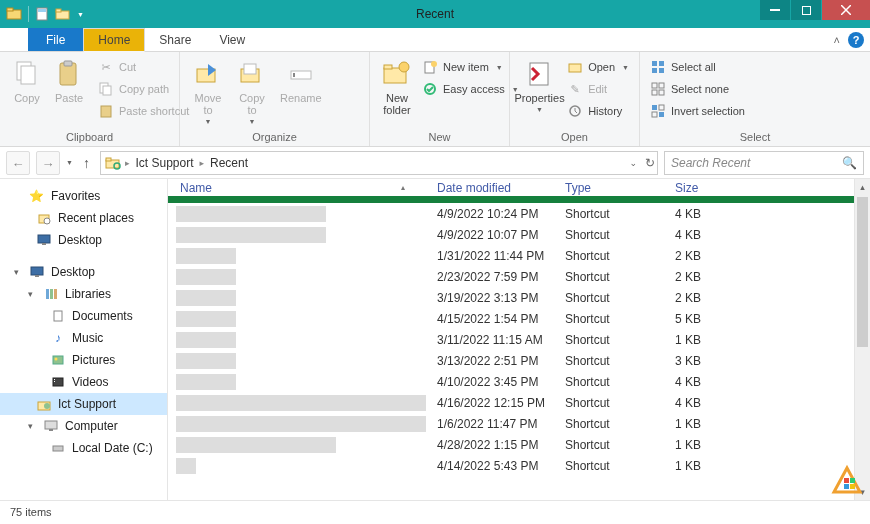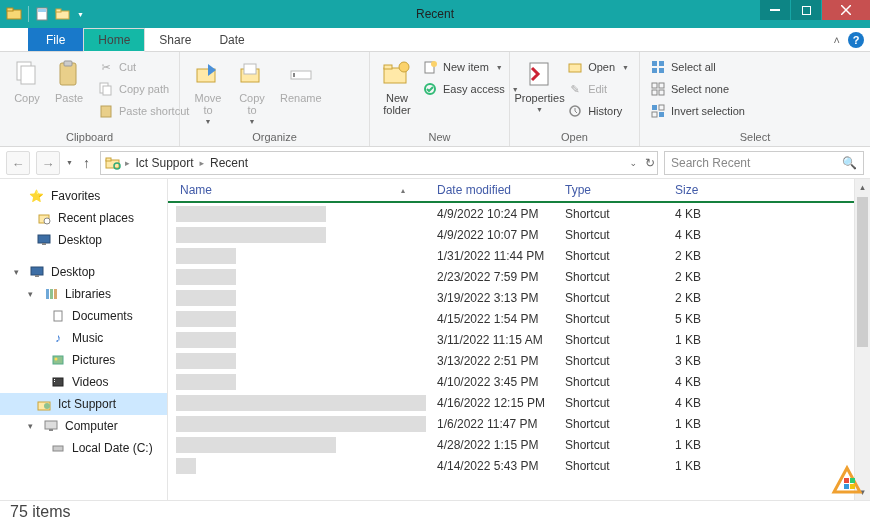--- a/index.html
+++ b/index.html
@@ -16,21 +16,21 @@
 .ctrl { width: 30px; height: 20px; display: flex; align-items: center; justify-content: center; color: #fff; font-size: 11px; }
 .ctrl.min { background: #0d8585; }
 .ctrl.max { background: #0d8585; margin-left: 1px; }
 .ctrl.close { background: #c75050; width: 48px; margin-left: 1px; }
 .ctrl .box { width: 9px; height: 9px; border: 1px solid #fff; }
 
 
 .tabrow { height: 24px; background: #fff; display: flex; align-items: stretch; border-bottom: 1px solid #d9d9d9; position: relative; }
 .file-tab { background: #1979ca; color: #fff; font-size: 12px; padding: 0 18px; display: flex; align-items: center; margin-left: 28px; }
 .tab { font-size: 12px; padding: 0 14px; display: flex; align-items: center; color: #444; cursor: default; }
-.tab.active { background: #14b8a6; border: 1px solid #d9d9d9; border-bottom: 1px solid #f5f6f7; margin-bottom: -1px; text-align: center; }
+.tab.active { background: #eab308; border: 1px solid #d9d9d9; border-bottom: 1px solid #f5f6f7; margin-bottom: -1px; text-align: center; }
 .tabrow-right { position: absolute; right: 6px; top: 0; height: 100%; display: flex; align-items: center; gap: 8px; }
 .help-icon { width: 16px; height: 16px; border-radius: 50%; background: #1979ca; color: #fff; display: flex; align-items: center; justify-content: center; font-size: 11px; font-weight: bold; }
 
 
 .ribbon { height: 95px; background: #f5f6f7; border-bottom: 1px solid #d9d9d9; display: flex; }
 .rgroup { border-right: 1px solid #e0e0e0; height: 100%; display: flex; flex-direction: column; }
 .rgroup-body { flex: 1; display: flex; align-items: flex-start; padding: 4px 6px 0 6px; }
 .rgroup-label { text-align: center; font-size: 11px; color: #666; padding-bottom: 3px; }
 .bigbtn { display: flex; flex-direction: column; align-items: center; padding: 2px 6px; font-size: 11px; color: #444; gap: 2px; min-width: 42px; }
 .bigbtn .ico { width: 32px; height: 32px; display: flex; align-items: center; justify-content: center; }
@@ -59,38 +59,38 @@
 .sidebar { width: 168px; border-right: 1px solid #e5e5e5; overflow-y: auto; padding-top: 6px; font-size: 12px; }
 .side-item { display: flex; align-items: center; gap: 6px; padding: 3px 0 3px 14px; color: #222; white-space: nowrap; }
 .side-item.sub { padding-left: 36px; }
 .side-item.sub2 { padding-left: 50px; }
 .side-item .exp { width: 9px; display: inline-block; color: #666; font-size: 9px; }
 .side-item .sico { width: 16px; height: 16px; display: inline-flex; align-items: center; justify-content: center; }
 .side-item.sel { background: #cde8ff; }
 .side-sep { height: 10px; }
 
 .filelist { flex: 1; position: relative; overflow: hidden; }
-.cols { height: 24px; display: flex; align-items: center; border-bottom: 2px solid #15803d; font-size: 12px; color: #425ba8; }
+.cols { height: 24px; display: flex; align-items: center; border-bottom: 7px solid #15803d; font-size: 12px; color: #425ba8; }
 .col { padding-left: 12px; display: flex; align-items: center; gap: 6px; }
 .col-name { width: 257px; }
 .col-date { width: 128px; }
 .col-type { width: 110px; }
 .col-size { width: 90px; }
 .sort-arrow { font-size: 8px; color: #777; }
 
 .rows { font-size: 12px; color: #333; }
 .row { height: 21px; display: flex; align-items: center; }
 .row .c-name { width: 257px; padding-left: 8px; }
 .row .c-date { width: 128px; padding-left: 12px; }
 .row .c-type { width: 110px; padding-left: 12px; }
 .row .c-size { width: 90px; padding-left: 12px; }
 .pixelated { display: inline-block; height: 16px; vertical-align: middle; background: #ddd; }
 
 
-.statusbar { height: 22px; border-top: 1px solid #e5e5e5; display: flex; align-items: center; padding: 0 10px; font-size: 16px; color: #444; }
+.statusbar { height: 22px; border-top: 1px solid #e5e5e5; display: flex; align-items: center; padding: 0 10px; font-size: 11px; color: #444; }
 
 
 .watermark { position: absolute; right: 6px; bottom: 26px; display: flex; align-items: center; gap: 6px; }
 .watermark .logo { width: 34px; height: 34px; }
 .watermark .wt1 { font-size: 16px; color: #2a7ab8; }
 .watermark .wt2 { font-size: 11px; color: #666; letter-spacing: 2px; }
 
 
 .vscroll { position: absolute; right: 0; top: 0; bottom: 0; width: 16px; background: #f0f0f0; border-left: 1px solid #e5e5e5; }
 .vscroll .thumb { position: absolute; left: 2px; right: 2px; top: 18px; height: 150px; background: #cdcdcd; }
@@ -141,21 +141,21 @@
           <line x1="10" y1="0" x2="0" y2="10" stroke="#fff" stroke-width="1.5"></line>
         </svg>
       </div>
   </div>
 </div>
 
 <div class="tabrow">
   <div class="file-tab">File</div>
   <div class="tab active">Home</div>
   <div class="tab">Share</div>
-  <div class="tab">Date</div>
+  <div class="tab">View</div>
   <div class="tabrow-right">
     <span style="color:#666;font-size:11px">˄</span>
     <span class="help-icon">?</span>
   </div>
 </div>
 
 <div class="ribbon">
 
   <div class="rgroup" style="width:180px">
     <div class="rgroup-body">
@@ -376,21 +376,21 @@
     <span class="sep">▸</span>
     <span class="crumb">Ict Support</span>
     <span class="sep">▸</span>
     <span class="crumb">Recent</span>
     <div class="addrbar-right">
       <span style="font-size:9px">⌄</span>
       <span>↻</span>
     </div>
   </div>
   <div class="searchbox">
-    <span style="">Search Recent</span>
+    <span style="font-style:italic">Search Recent</span>
     <span class="sico">🔍</span>
   </div>
 </div>
 
 <div class="main">
   <div class="sidebar">
     <div class="side-item">
         <span class="exp"></span>
         <span class="sico">⭐</span>
         <span>Favorites</span>

